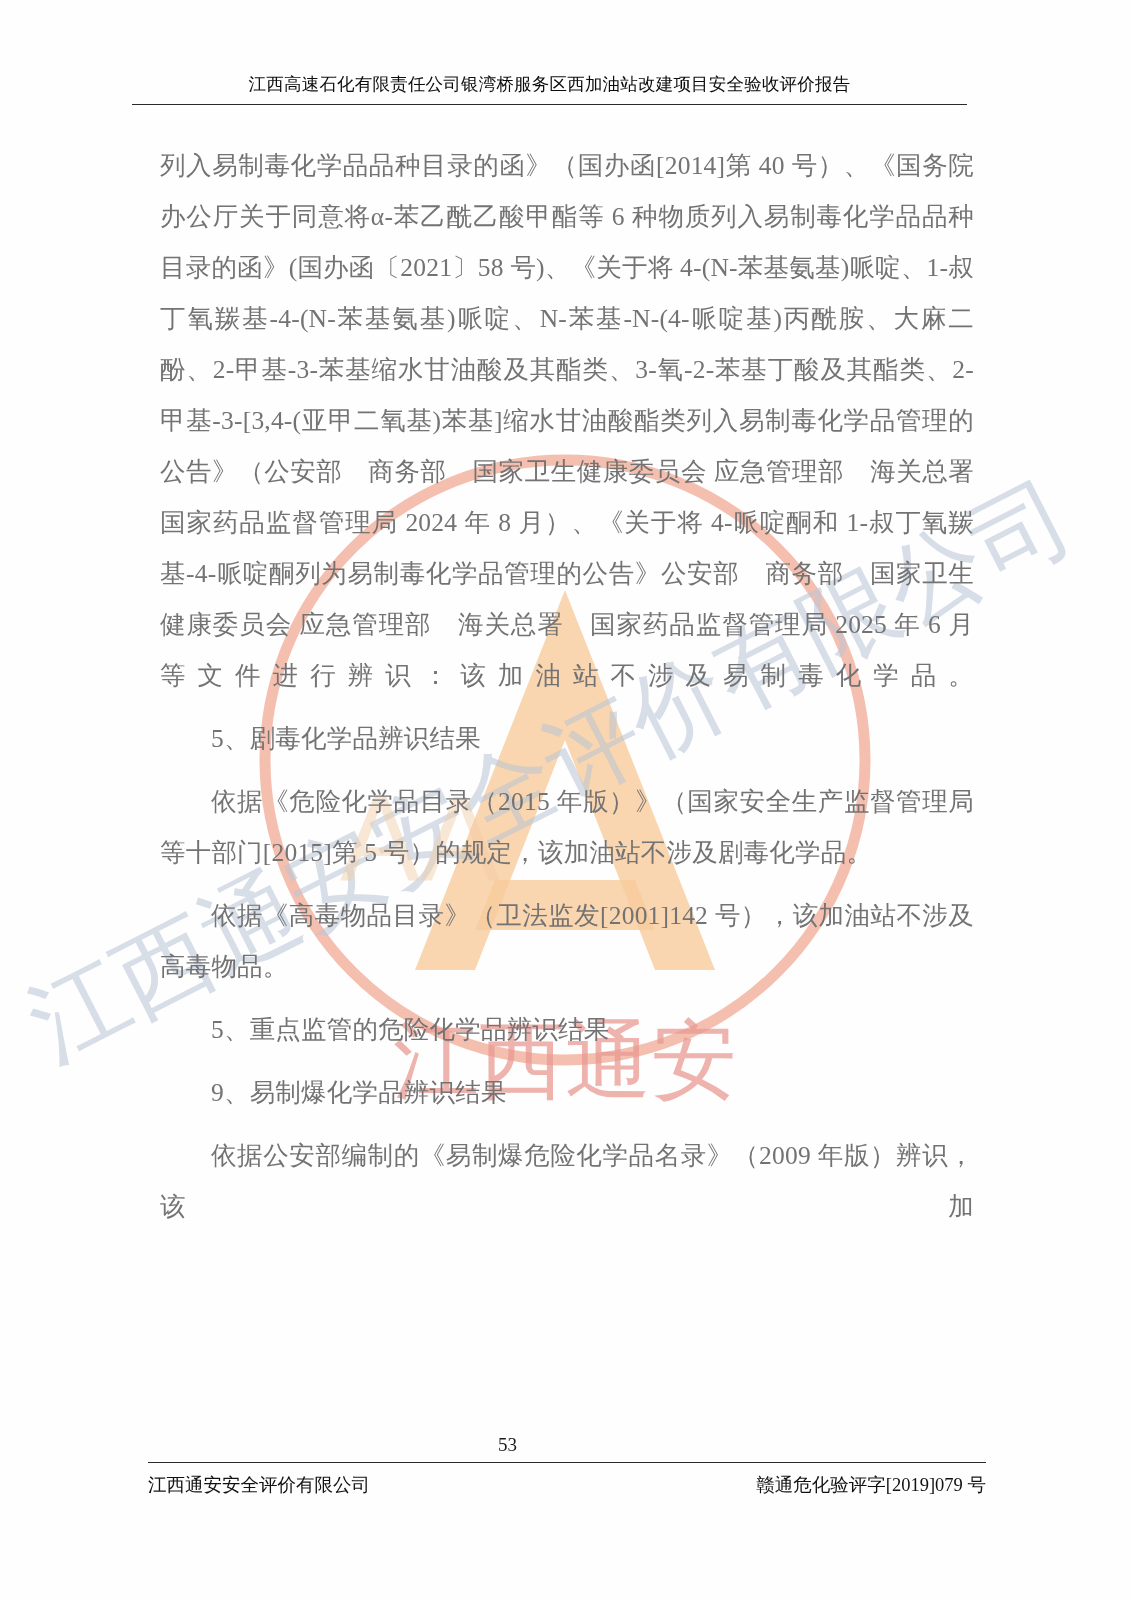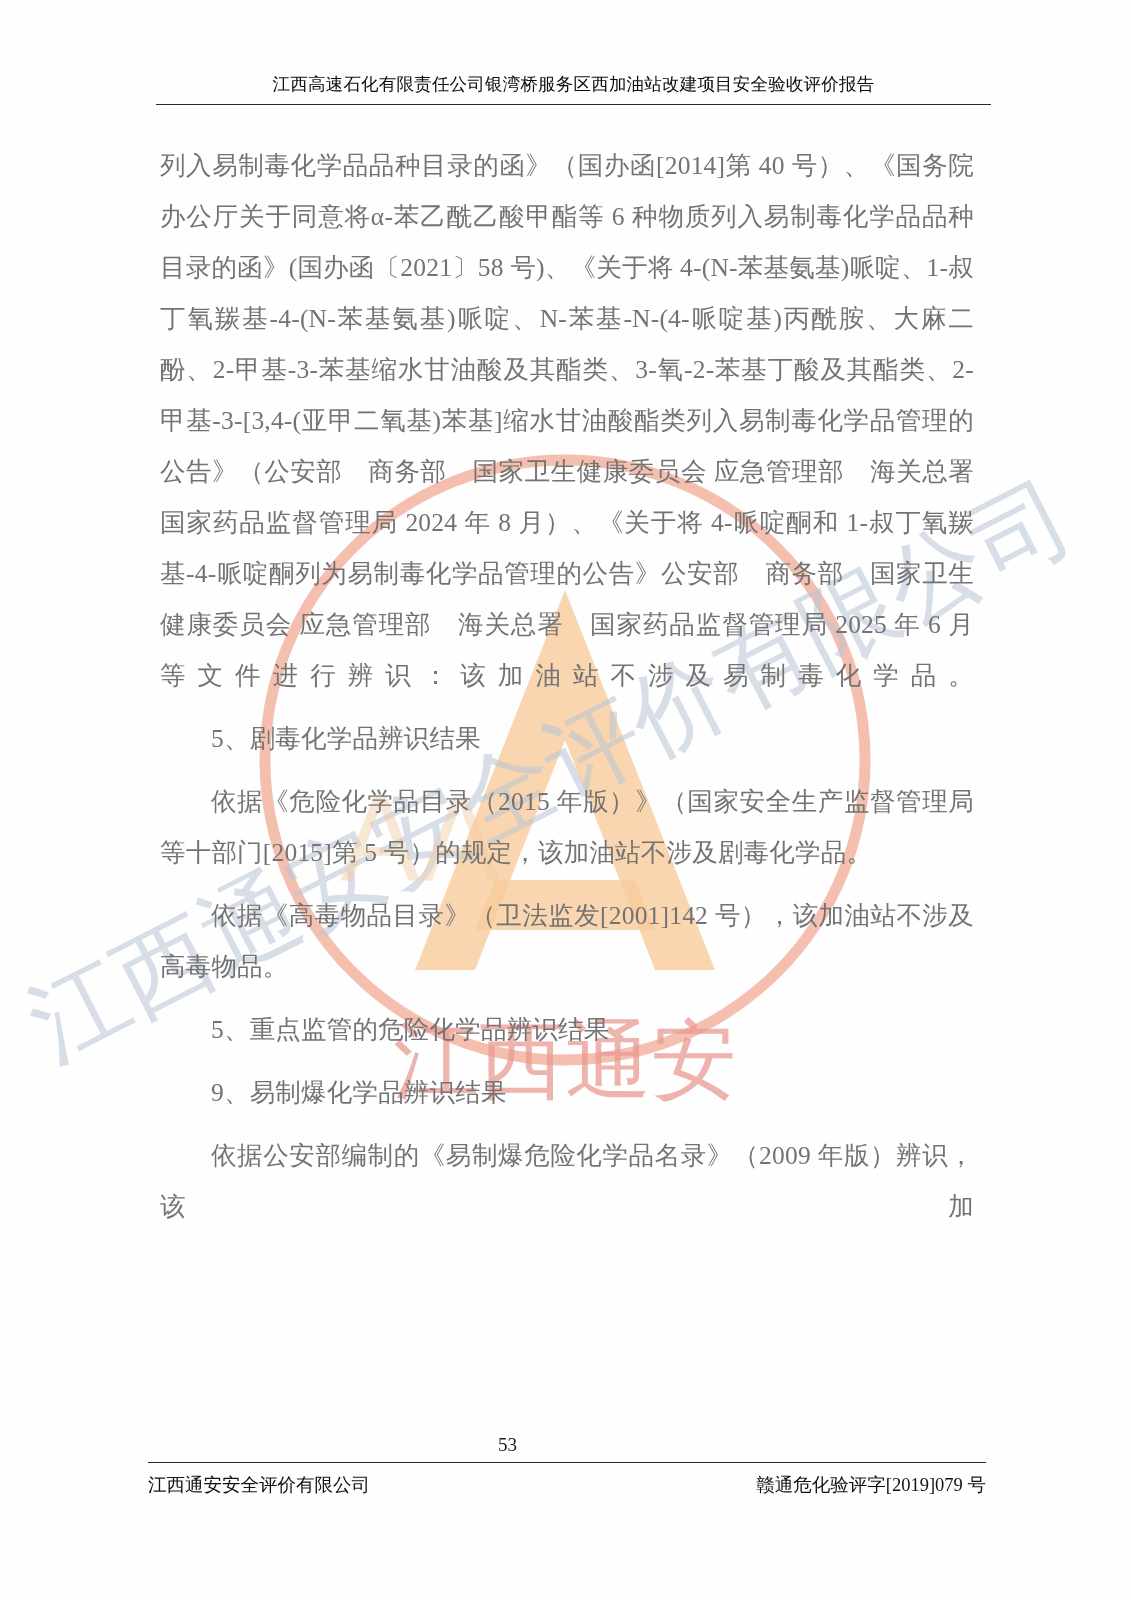--- a/index.html
+++ b/index.html
@@ -24,21 +24,21 @@
     left: 0; top: 0;
     width: 1131px; height: 1600px;
     pointer-events: none;
     z-index: 0;
   }
   .wm-svg { position: absolute; left: 0; top: 0; }
 
   
   .header {
     position: absolute;
-    left: 156px;
+    left: 132px;
     top: 72px;
     width: 835px;
     text-align: center;
     z-index: 2;
   }
   .header-title {
     font-size: 17.5px;
     letter-spacing: 0.2px;
     color: #0c0c0c;
     font-family: "Liberation Serif", "DejaVu Serif", serif;

